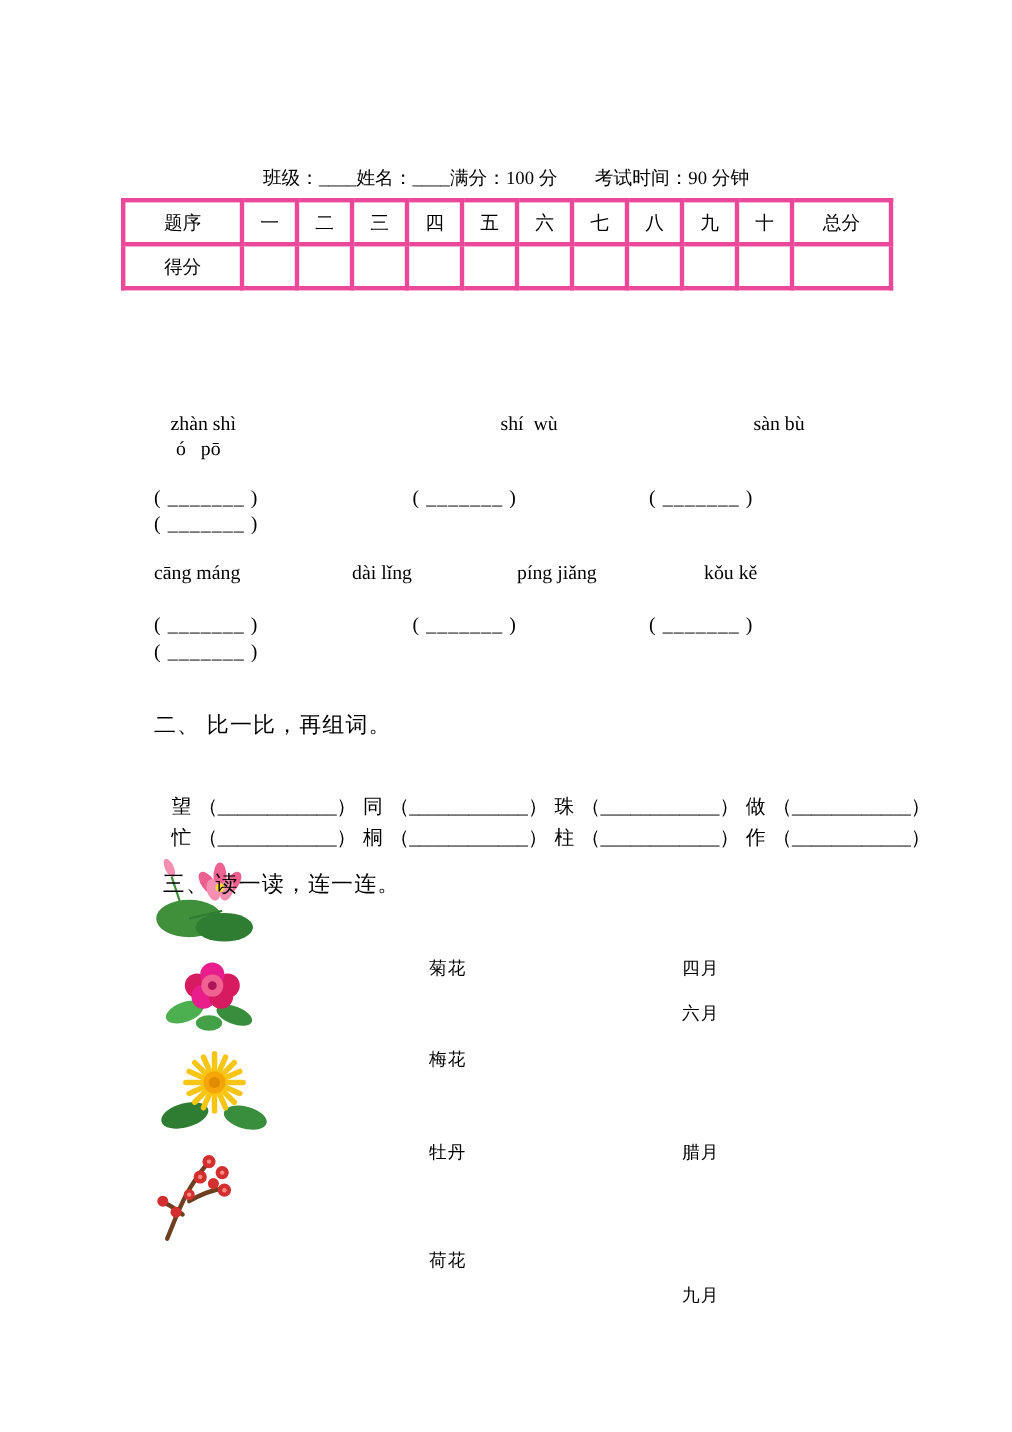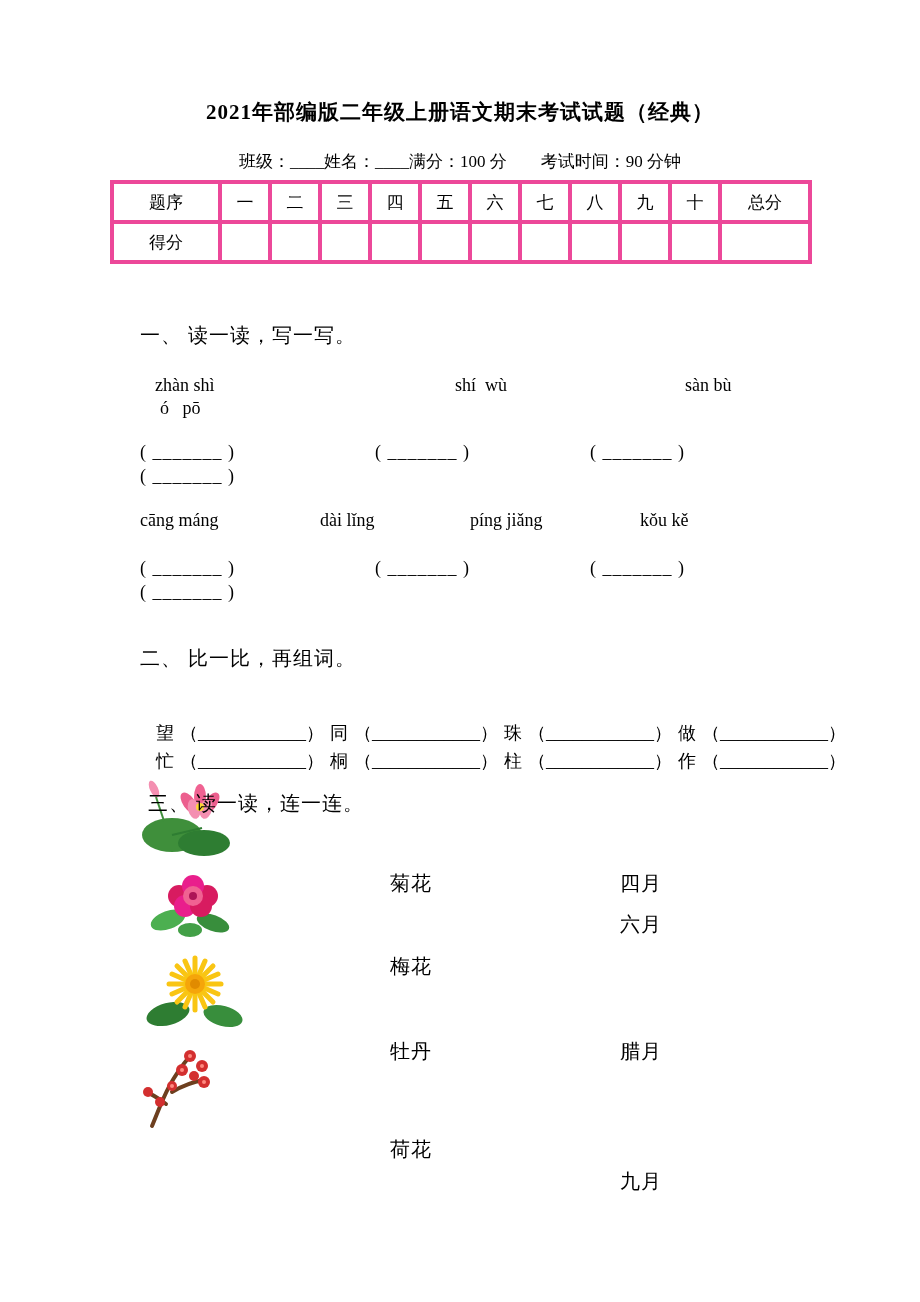--- a/index.html
+++ b/index.html
@@ -65,30 +65,29 @@
   }
   .zuci-line .gap { margin-right: 6px; }
   .flower-img {
     position: absolute;
     z-index: 1;
     background: #fff;
   }
   .flower-img svg { display:block; width:100%; height:100%; }
   .match-name, .match-month {
     position: absolute;
-    font-size: 20px;
+    font-size: 16px;
     letter-spacing: 1px;
   }
 </style>
 </head>
 <body>
 
 <div class="page">
 
-  <div class="title">2021年部编版二年级上册语文期末考试试题（经典）</div>
   <div class="info-line">班级：____姓名：____满分：100 分　　考试时间：90 分钟</div>
 
   <table class="score-table">
     <colgroup>
       <col style="width:108px">
       <col style="width:50px">
         <col style="width:50px">
         <col style="width:50px">
         <col style="width:50px">
         <col style="width:50px">
@@ -124,21 +123,20 @@
       <td></td>
       <td></td>
       <td></td>
       <td></td>
       <td></td>
       <td></td>
     </tr>
   </tbody>
     </table>
 
-  <div class="sec-heading" style="left:140px; top:322px;">一、 读一读，写一写。</div>
 
   <span class="pinyin" style="left:155px; top:375px;">zhàn shì</span>
   <span class="pinyin" style="left:455px; top:375px;">shí  wù</span>
   <span class="pinyin" style="left:685px; top:375px;">sàn bù</span>
   <span class="pinyin" style="left:160px; top:398px;">ó   pō</span>
 
   <span class="blank" style="left:140px; top:442px;">( _______ )</span>
   <span class="blank" style="left:375px; top:442px;">( _______ )</span>
   <span class="blank" style="left:590px; top:442px;">( _______ )</span>
   <span class="blank" style="left:140px; top:466px;">( _______ )</span>

